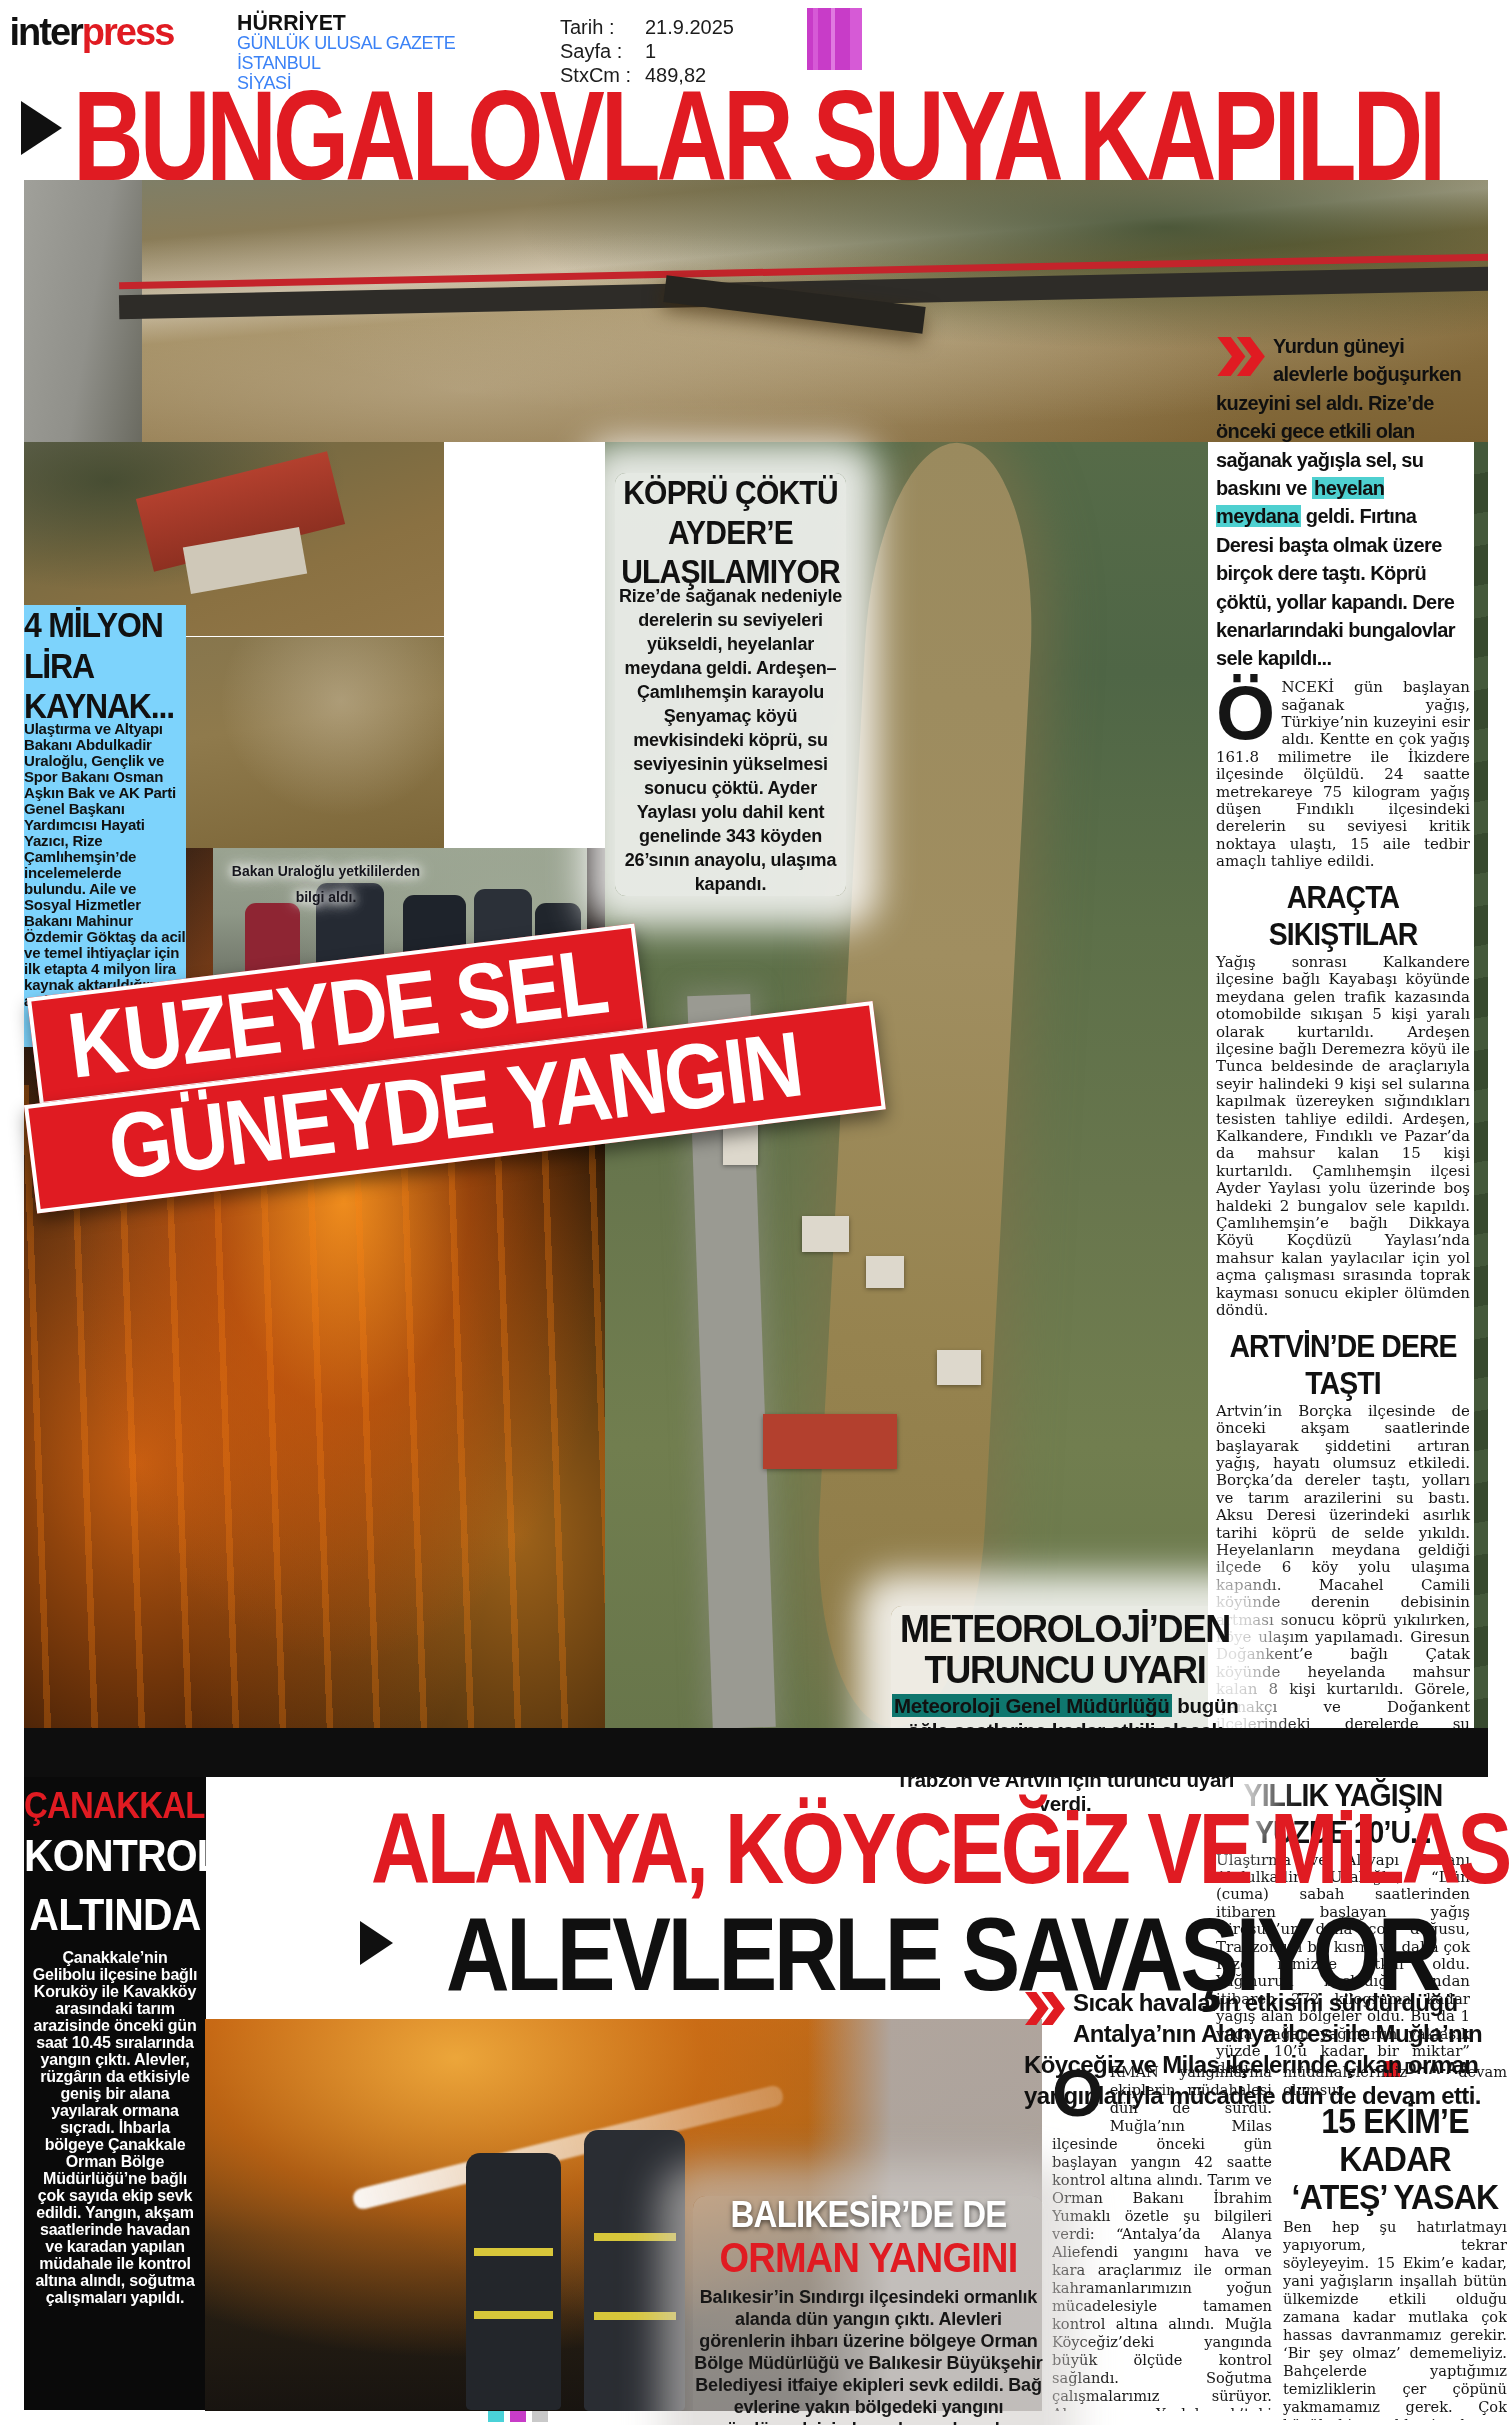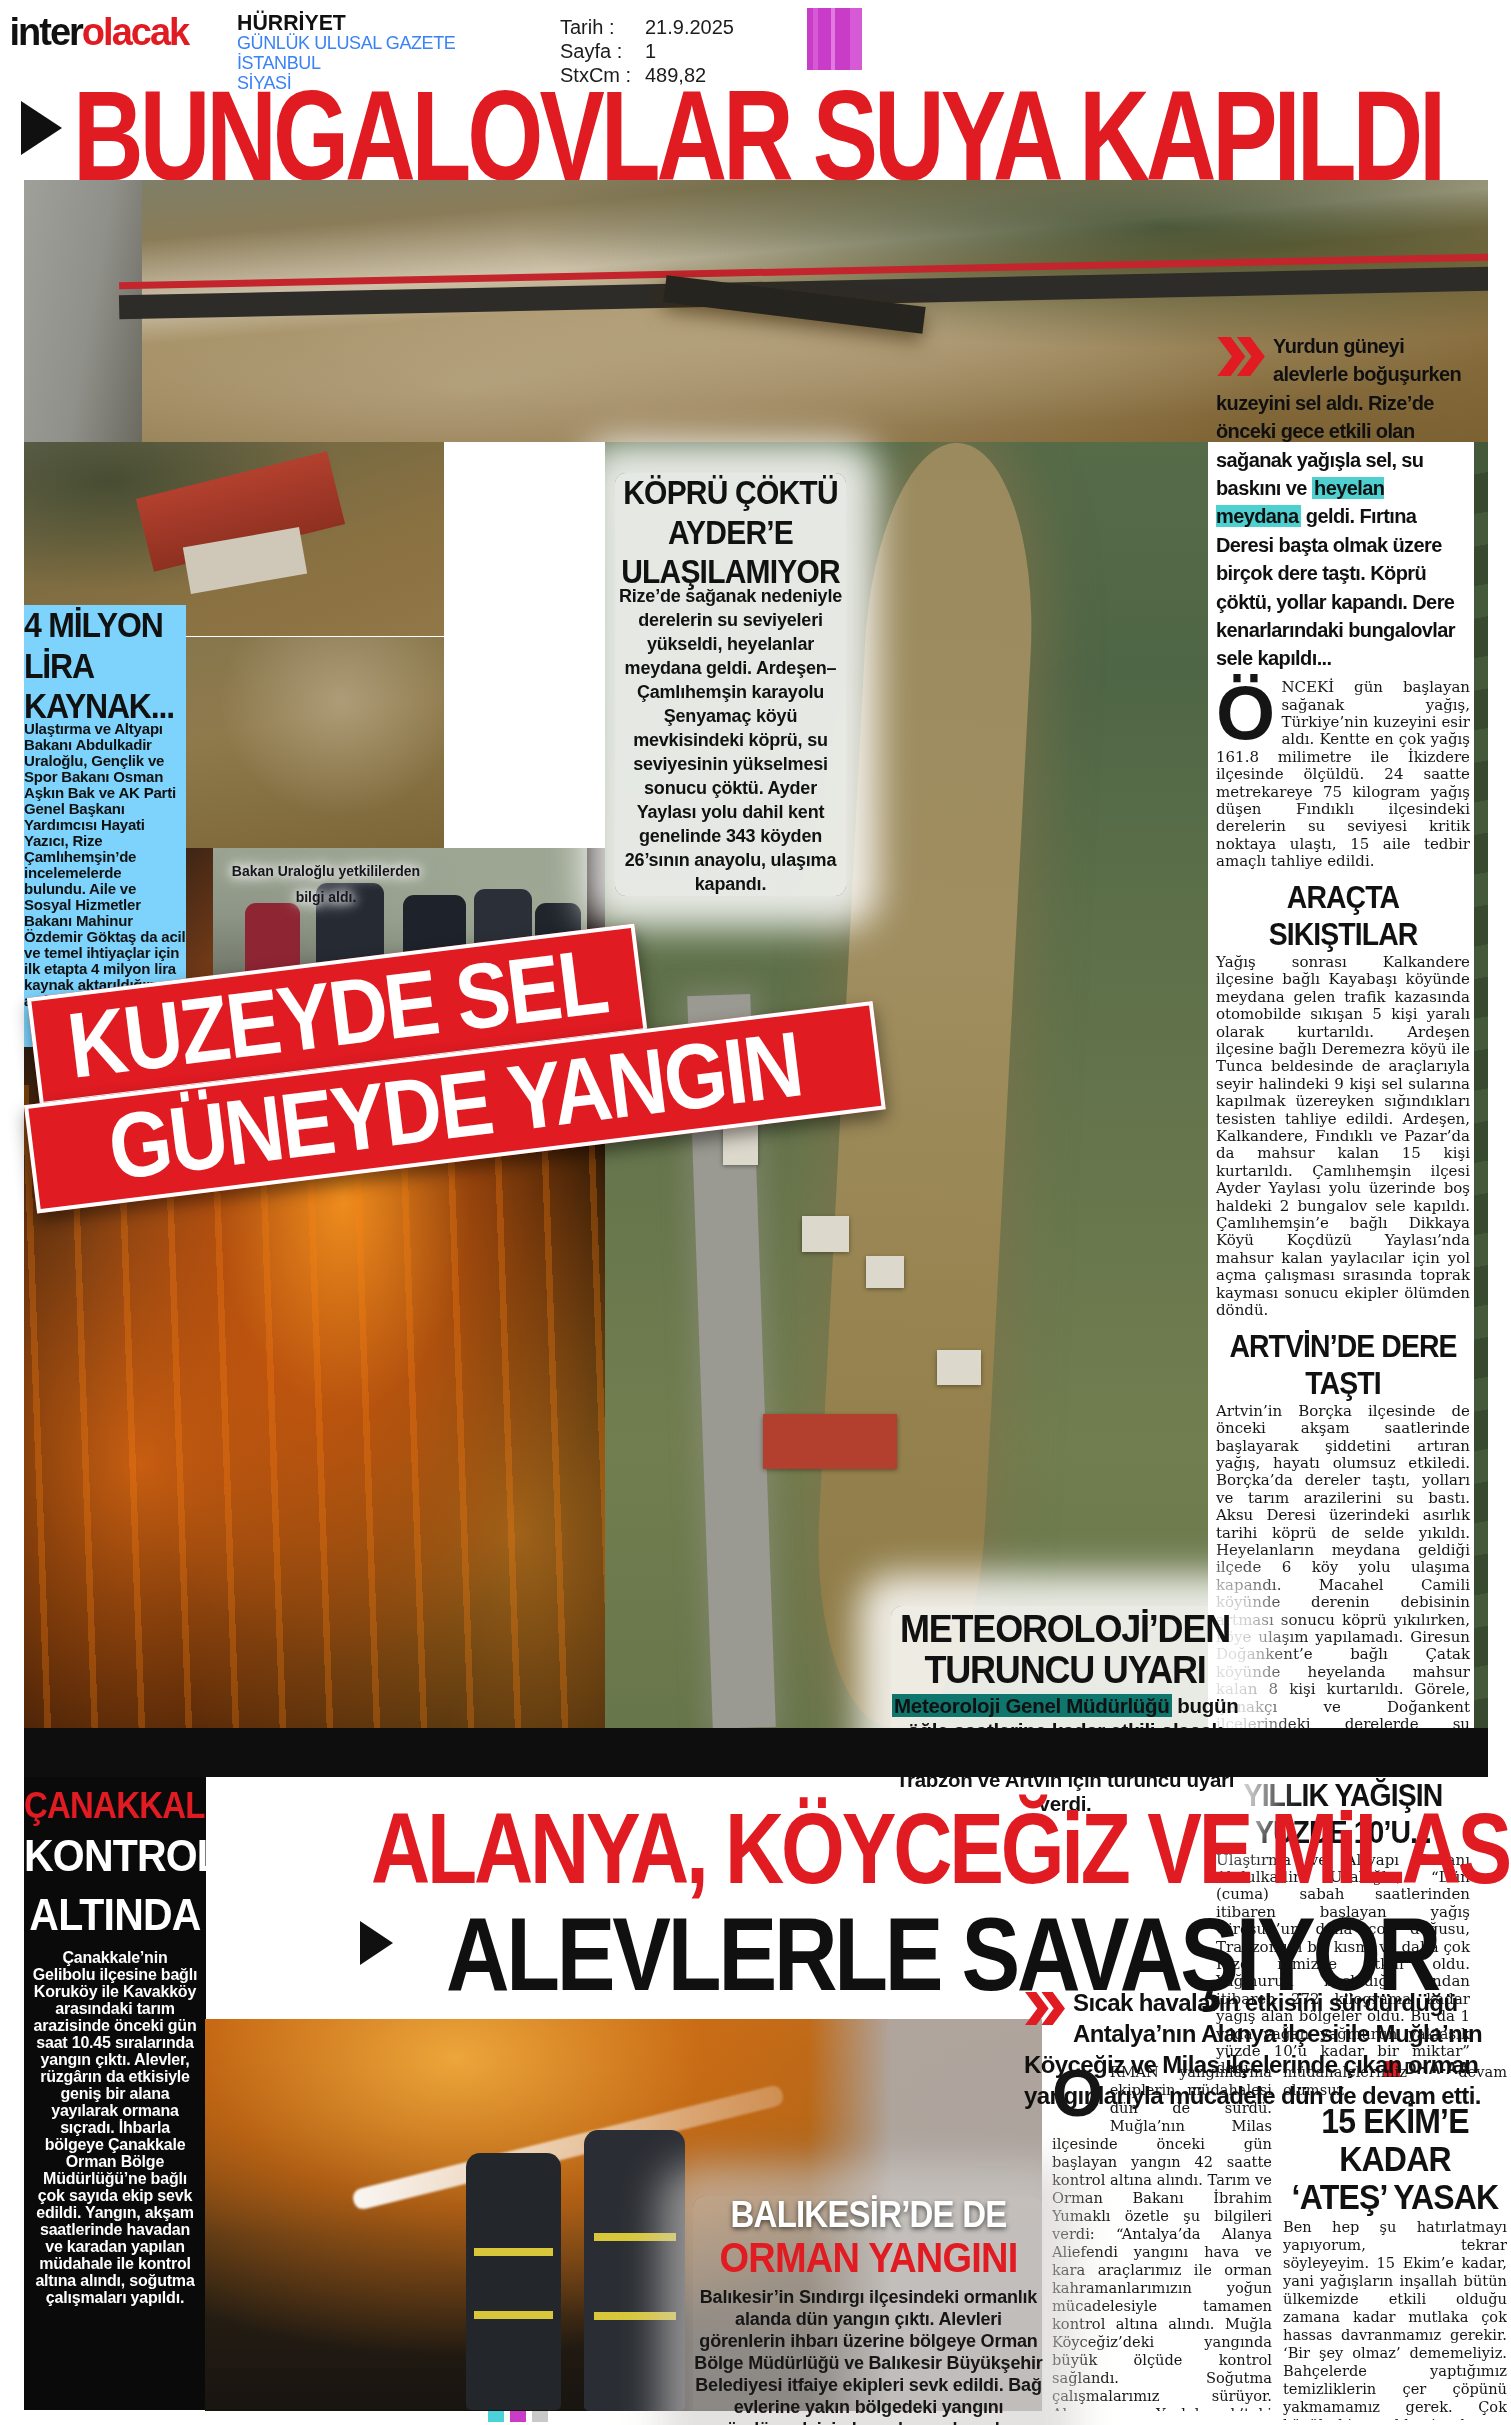--- a/index.html
+++ b/index.html
@@ -132,21 +132,21 @@
   .balik .b{font-weight:bold;font-size:18px;line-height:22px;letter-spacing:-0.2px;color:#161616;margin-top:6.3px;}
   
   .fmark{top:2411px;width:16px;height:11px;}
 </style>
 </head>
 <body>
 
 <div id="page">
 
   <div class="abs logo">
-    <span class="inter">inter</span><span class="press">olacak</span>
+    <span class="inter">inter</span><span class="press">press</span>
   </div>
   <div class="abs pub">
     <div class="nm">HÜRRİYET</div>
     <div class="sub">GÜNLÜK ULUSAL GAZETE</div>
     <div class="sub">İSTANBUL</div>
     <div class="sub">SİYASİ</div>
   </div>
   <table class="abs meta">
     <tbody>
         <tr>

